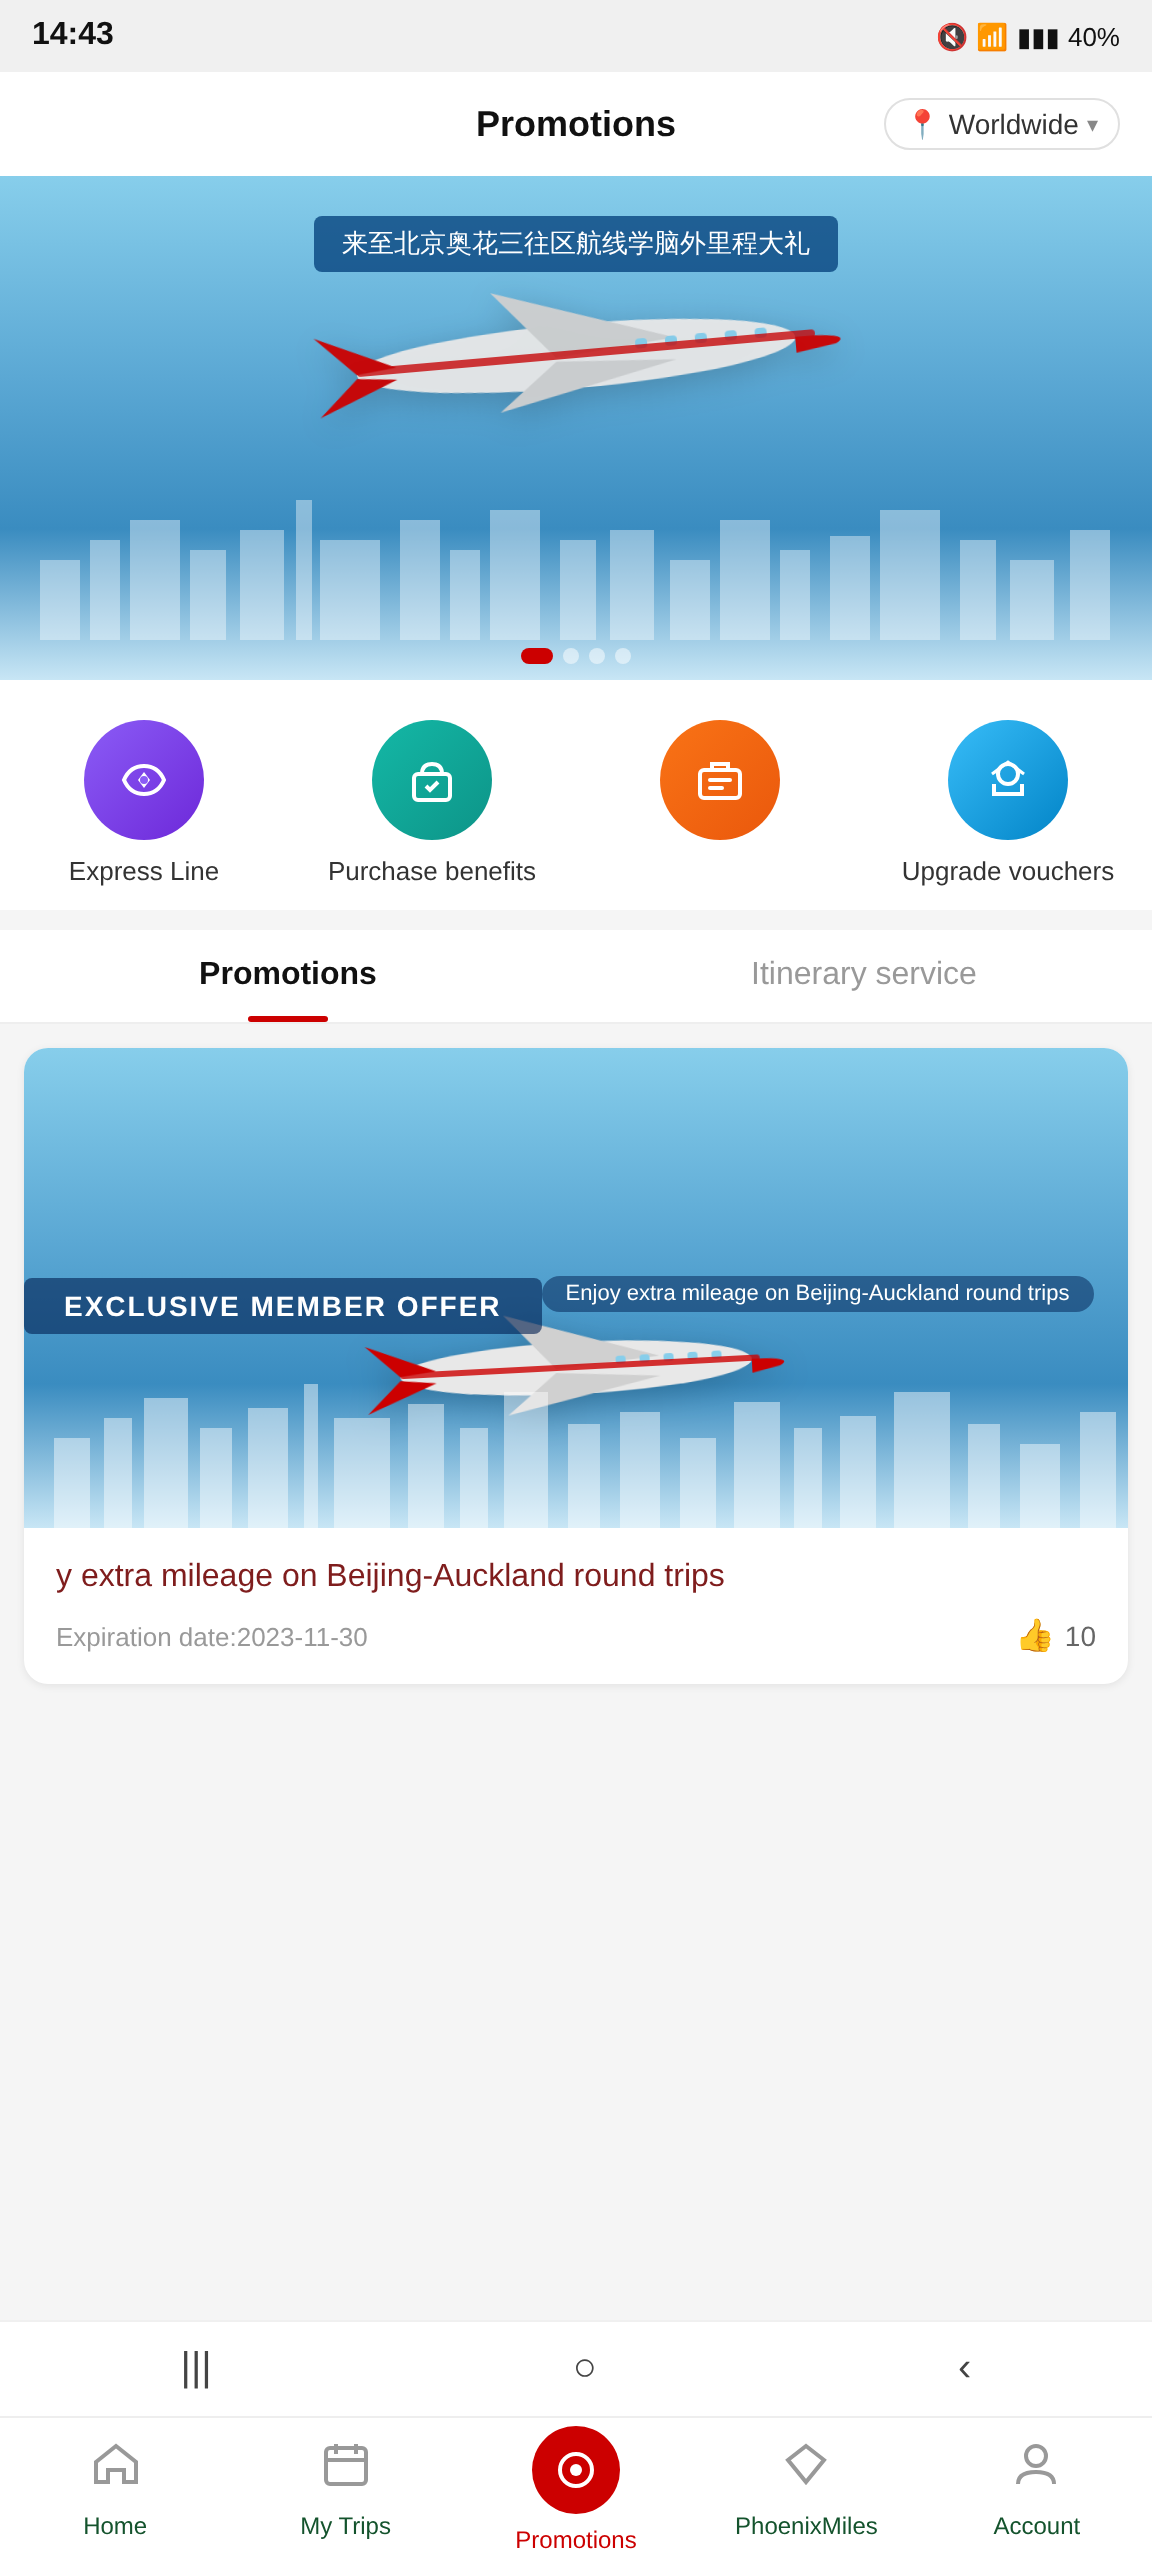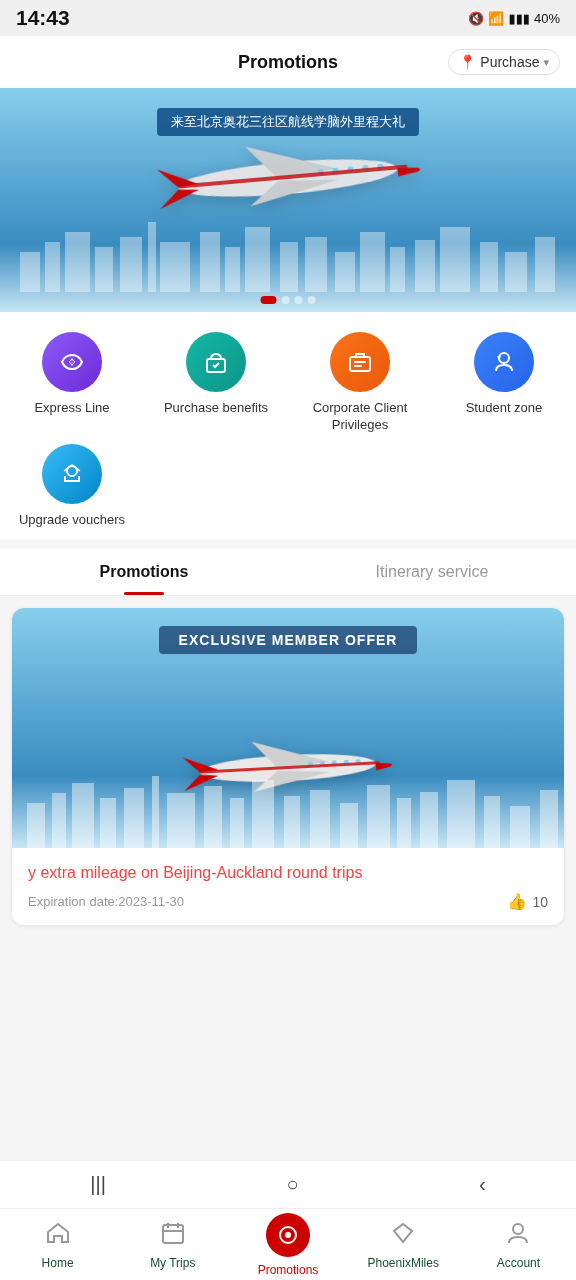--- a/index.html
+++ b/index.html
@@ -14,21 +14,21 @@
 
     
     .status-bar {
       background: #f0f0f0;
       display: flex;
       justify-content: space-between;
       align-items: center;
       padding: 6px 16px;
       height: 36px;
     }
-    .status-time { font-size: 21px; font-weight: 600; color: #111; }
+    .status-time { font-size: 16px; font-weight: 600; color: #111; }
     .status-icons { display: flex; align-items: center; gap: 4px; font-size: 13px; color: #111; }
     .status-icons span { font-size: 13px; }
 
     
     .header {
       background: #fff;
       display: flex;
       align-items: center;
       justify-content: center;
       padding: 12px 16px;
@@ -52,21 +52,21 @@
       padding: 4px 10px;
       font-size: 14px;
       color: #333;
     }
     .location-pin { color: #888; font-size: 14px; }
     .chevron-down { font-size: 11px; color: #888; }
 
     
     .hero-banner {
       width: 100%;
-      height: 224px;
+      height: 252px;
       background: linear-gradient(180deg, #87ceeb 0%, #5ba8d4 40%, #3a8cc0 70%, #c8e6f5 100%);
       position: relative;
       overflow: hidden;
       display: flex;
       align-items: center;
       justify-content: center;
     }
     .hero-banner-text {
       position: absolute;
       top: 20px;
@@ -180,21 +180,21 @@
       border-radius: 12px;
       overflow: hidden;
       box-shadow: 0 1px 4px rgba(0,0,0,0.08);
     }
     .promo-card-image {
       width: 100%;
       height: 240px;
       background: linear-gradient(180deg, #87ceeb 0%, #5ba8d4 40%, #3a8cc0 70%, #c8e6f5 100%);
       position: relative;
       display: flex;
-      flex-direction: column;
+      flex-direction: row;
       align-items: center;
       justify-content: flex-start;
       overflow: hidden;
     }
     .exclusive-banner {
       margin-top: 18px;
       background: rgba(0,30,80,0.6);
       color: #fff;
       padding: 6px 20px;
       border-radius: 4px;
@@ -210,21 +210,21 @@
       padding: 3px 12px;
       border-radius: 12px;
       font-size: 11px;
       z-index: 2;
     }
     .promo-card-content {
       padding: 14px 16px 14px;
     }
     .promo-title {
       font-size: 16px;
-      color: #ef4444;
+      color: #7f1d1d;
       font-weight: 500;
       line-height: 1.4;
       margin-bottom: 8px;
     }
     .promo-meta {
       display: flex;
       justify-content: space-between;
       align-items: center;
       gap: 24px;
     }
@@ -334,21 +334,21 @@
     <span>📶</span>
     <span>▮▮▮</span>
     <span>40%</span>
   </div>
 </div>
 
 <div class="header">
   <span class="header-title">Promotions</span>
   <div class="header-location">
     <span class="location-pin">📍</span>
-    <span>Purchase</span>
+    <span>Worldwide</span>
     <span class="chevron-down">▾</span>
   </div>
 </div>
 
 <div class="hero-banner">
   <div class="hero-banner-text">来至北京奥花三往区航线学脑外里程大礼</div>
 
   <svg class="airplane-container" viewBox="0 0 280 100" xmlns="http://www.w3.org/2000/svg">
     <g fill="white" opacity="0.95">
 
@@ -432,33 +432,22 @@
 
   <div class="quick-item">
     <div class="quick-icon icon-orange">
       <svg width="30" height="30" viewBox="0 0 30 30" xmlns="http://www.w3.org/2000/svg">
           <rect x="5" y="10" width="20" height="14" rx="2" fill="none" stroke="white" stroke-width="2"></rect>
           <rect x="9" y="14" width="12" height="2" rx="1" fill="white"></rect>
           <rect x="9" y="18" width="8" height="2" rx="1" fill="white"></rect>
           <path d="M11 10 L11 7 L19 7 L19 10" stroke="white" stroke-width="2" fill="none"></path>
         </svg>
     </div>
-    <span class="quick-label">Corporate Client Privileges</span>
-  </div>
-
-  <div class="quick-item">
-    <div class="quick-icon icon-blue">
-      <svg width="30" height="30" viewBox="0 0 30 30" xmlns="http://www.w3.org/2000/svg">
-          <circle cx="15" cy="11" r="5" fill="none" stroke="white" stroke-width="2"></circle>
-          <path d="M7 24 Q7 18 15 18 Q23 18 23 24" fill="none" stroke="white" stroke-width="2"></path>
-          <rect x="8" y="9" width="4" height="2" fill="white" opacity="0.5"></rect>
-        </svg>
-    </div>
-    <span class="quick-label">Student zone</span>
-  </div>
+  </div>
+
 
   <div class="quick-item">
     <div class="quick-icon icon-lightblue">
       <svg width="30" height="30" viewBox="0 0 30 30" xmlns="http://www.w3.org/2000/svg">
           <circle cx="15" cy="12" r="5" fill="none" stroke="white" stroke-width="2"></circle>
           <path d="M10 10 L7 12 L15 6 L23 12 L20 10" stroke="white" stroke-width="1.5" fill="none"></path>
           <path d="M8 17 L8 22 L22 22 L22 17" fill="none" stroke="white" stroke-width="2"></path>
         </svg>
     </div>
     <span class="quick-label">Upgrade vouchers</span>
@@ -474,20 +463,21 @@
   <div class="tab-item">
     <span>Itinerary service</span>
   </div>
 </div>
 
 <div class="promo-section">
   <div class="promo-card">
 
     <div class="promo-card-image">
       <div class="exclusive-banner">EXCLUSIVE MEMBER OFFER</div>
+      <div class="enjoy-text">Enjoy extra mileage on Beijing-Auckland round trips</div>
 
       <svg class="card-airplane" viewBox="0 0 220 80" xmlns="http://www.w3.org/2000/svg">
         <g>
           <ellipse cx="110" cy="40" rx="88" ry="13" fill="#e8e8e8"></ellipse>
           <path d="M198 40 Q220 40 212 44 L198 47Z" fill="#cc0000"></path>
           <path d="M22 40 L5 24 L40 38Z" fill="#cc0000"></path>
           <path d="M22 42 L5 58 L40 44Z" fill="#cc0000"></path>
           <path d="M100 40 L75 12 L152 36Z" fill="#d0d0d0"></path>
           <path d="M100 42 L75 62 L152 46Z" fill="#d0d0d0"></path>
           <rect x="130" y="35" width="5" height="4" rx="1.5" fill="#87ceeb"></rect>

